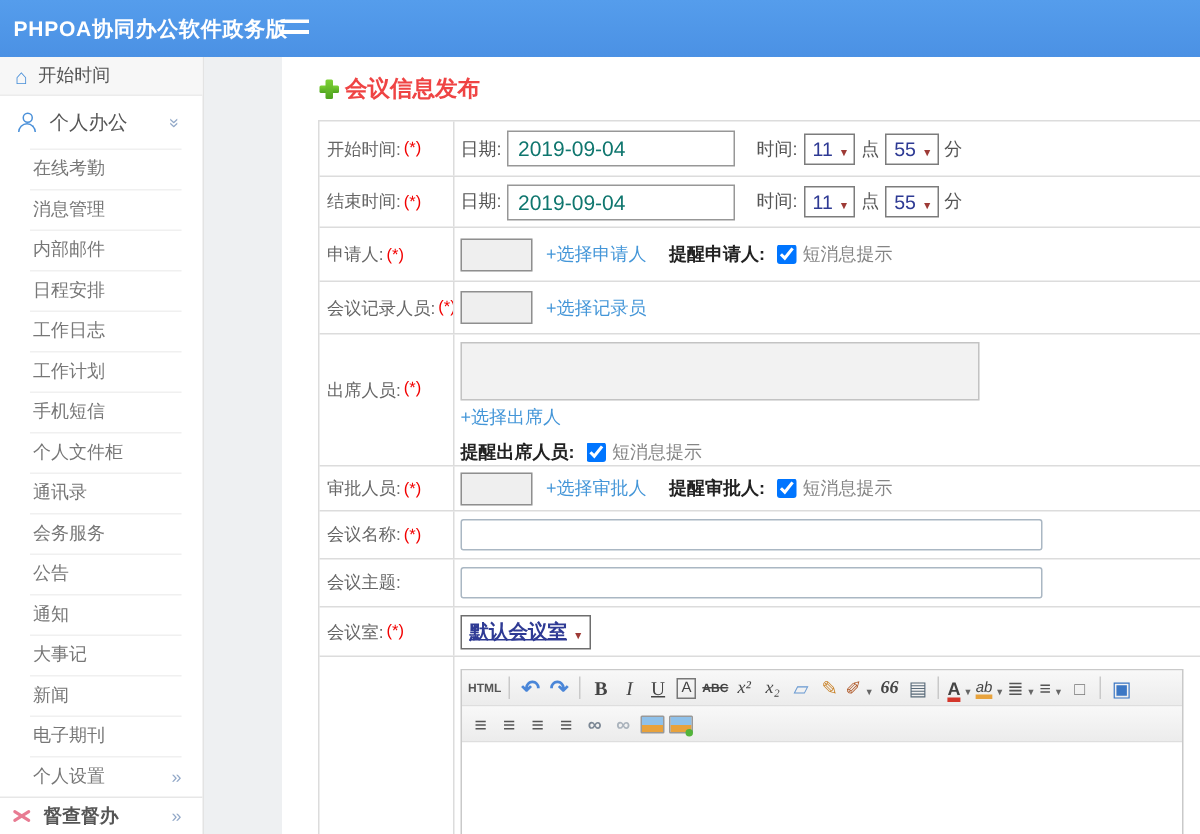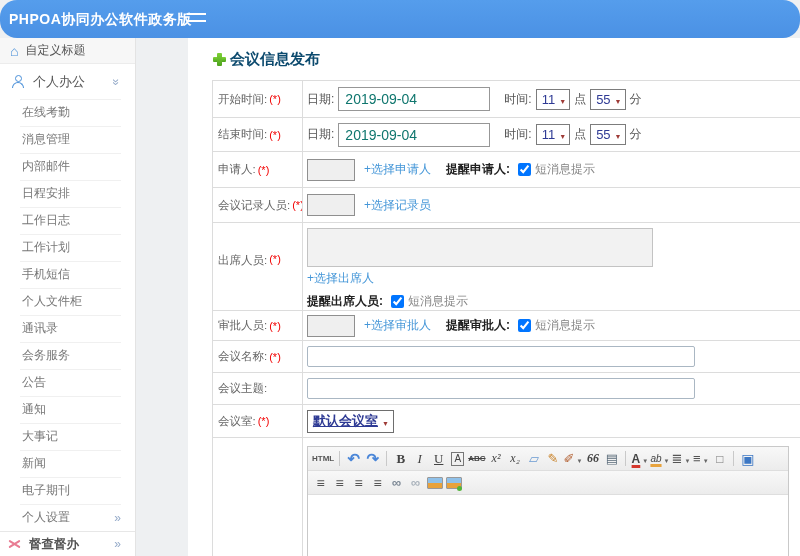--- a/index.html
+++ b/index.html
@@ -1,21 +1,21 @@
 <!DOCTYPE html>
 <html><head>
 <meta charset="utf-8">
 <style>
   * { box-sizing: border-box; margin: 0; padding: 0; }
   html,body { width:800px; height:556px; overflow:hidden; }
   body { position:relative; background:#eef0f2; font-family:"Liberation Sans", sans-serif; }
 
   
   .topbar { position:absolute; left:0; top:0; width:800px; height:38px;
-            background:linear-gradient(#559dec,#4b91e4);border-radius:17px; }
+            background:linear-gradient(#559dec,#4b91e4); }
   .brand { position:absolute; left:9px; top:0; line-height:38px; color:#fff;
            font-size:14px; font-weight:bold; letter-spacing:.5px; }
   .burger { position:absolute; left:187px; top:13px; width:19px; height:12px;
             background:repeating-linear-gradient(#fff 0 2.5px, rgba(0,0,0,0) 2.5px 7px); cursor:pointer; }
 
   
   .sidebar { position:absolute; left:0; top:38px; width:136px; height:518px;
              background:#fff; border-right:1px solid #e3e3e3; }
   .side-top { height:26px; display:flex; align-items:center; gap:7px; padding-left:10px;
               background:#f7f7f7; border-bottom:1px solid #ececec; font-size:12px; color:#555; }
@@ -39,21 +39,21 @@
   .side-supervise .chev { position:absolute; right:14px; font-weight:normal; }
   .shuffle-icon { position:relative; width:13px; height:12px; display:inline-block; }
   .shuffle-icon::before, .shuffle-icon::after { content:""; position:absolute; left:0; top:5px;
       width:13px; height:2px; background:#e87c93; border-radius:1px; }
   .shuffle-icon::before { transform:rotate(32deg); }
   .shuffle-icon::after  { transform:rotate(-32deg); }
 
   
   .main { position:absolute; left:188px; top:38px; right:0; bottom:0; background:#fff; }
   .page-title { position:absolute; left:25px; top:12px; display:flex; align-items:center;
-                font-size:15px; font-weight:bold; color:#0c4a6e; }
+                font-size:15px; font-weight:bold; color:#ef4444; }
   .plus-icon { width:13px; height:13px; position:relative; margin-right:4px; }
   .plus-icon::before { content:""; position:absolute; left:0; top:4px; width:13px; height:5px;
                        background:linear-gradient(#7ed136,#4ea31f); border-radius:1px; }
   .plus-icon::after  { content:""; position:absolute; left:4px; top:0; width:5px; height:13px;
                        background:linear-gradient(#7ed136,#4ea31f); border-radius:1px; }
 
   
   .form { position:absolute; left:24px; top:42px; right:0; bottom:0;
           border-top:1px solid #dcdcdc; border-left:1px solid #dcdcdc;
           display:flex; flex-direction:column; }
@@ -145,21 +145,21 @@
 <body>
 
 <div class="topbar" data-name="top-bar">
   <span class="brand" data-name="app-brand">PHPOA协同办公软件政务版</span>
   <span class="burger" data-name="hamburger-menu-icon"></span>
 </div>
 
 <div class="sidebar" data-name="sidebar">
   <div class="side-top" data-name="sidebar-item-personal-desktop">
     <span class="home-icon" data-name="home-icon">⌂</span>
-    <span data-name="sidebar-item-label">自定义标题</span>
+    <span data-name="sidebar-item-label">开始时间</span>
   </div>
   <div class="side-office" data-name="sidebar-item-personal-office">
     <span class="person-icon" data-name="user-icon"></span>
     <span data-name="sidebar-item-label">个人办公</span>
     <span class="chev" data-name="chevron-double-down-icon">»</span>
   </div>
   <ul class="submenu" data-name="sidebar-submenu">
 
   <li class="subitem" data-name="sidebar-item-online-attendance">
         <span class="slbl" data-name="sidebar-item-label">在线考勤</span>

